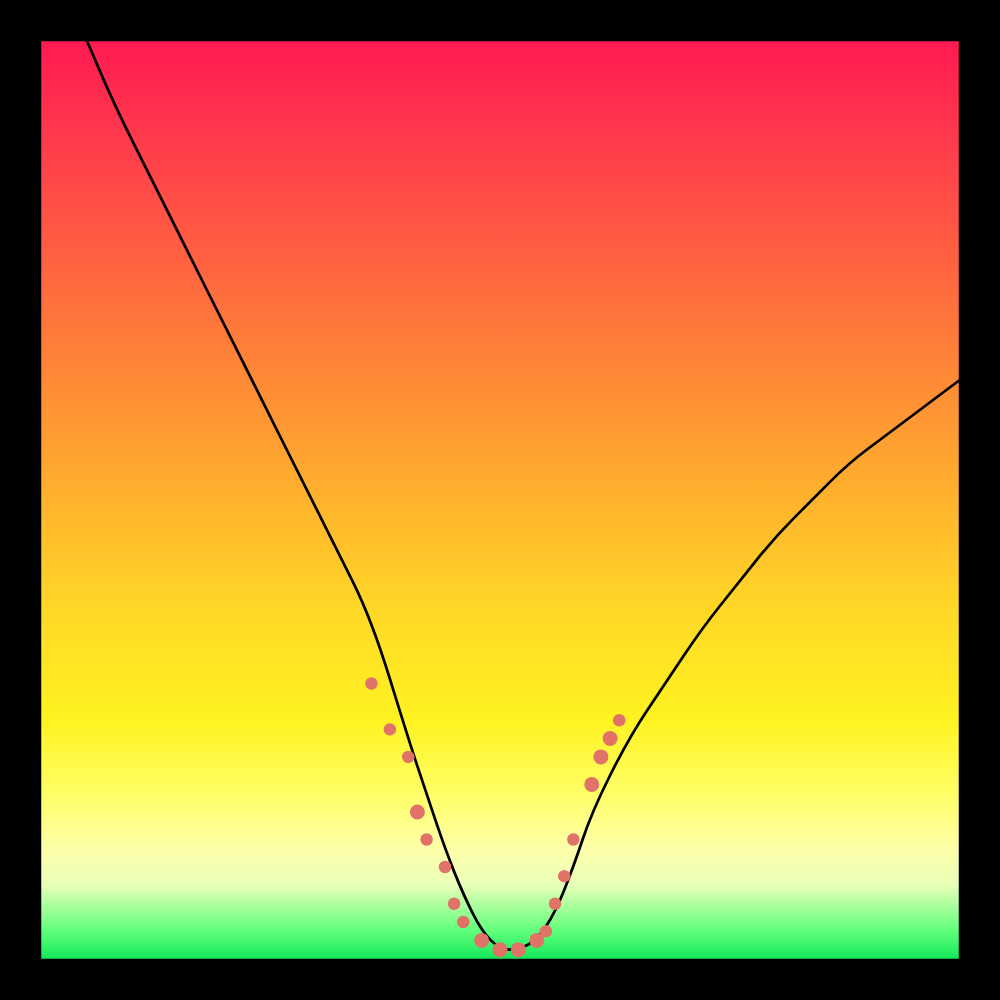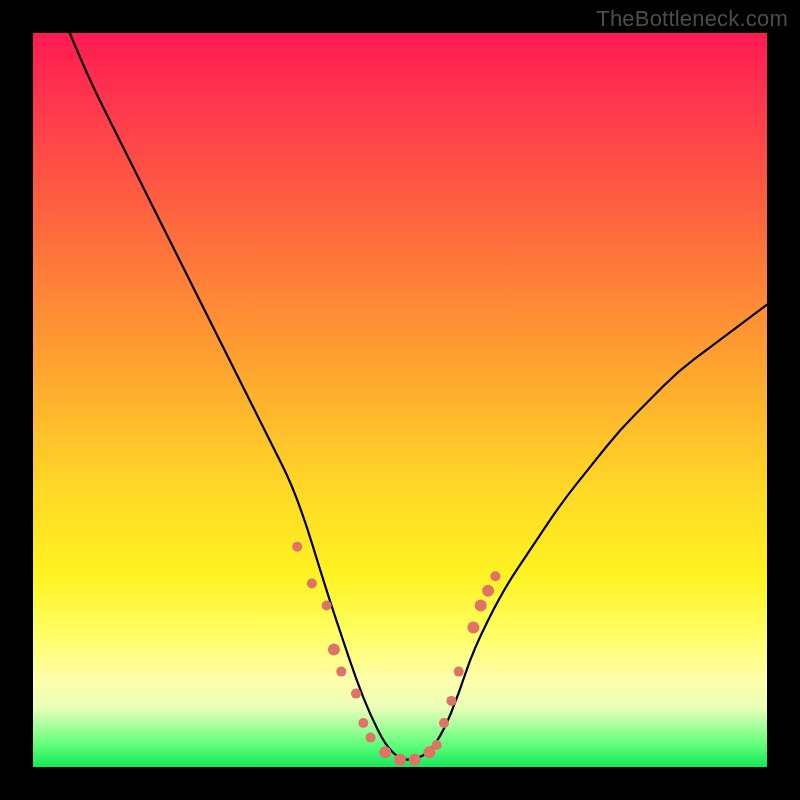--- a/index.html
+++ b/index.html
@@ -61,21 +61,20 @@
   }
   .marker {
     fill: #e07268;
     stroke: none;
   }
 </style>
 </head>
 <body>
 
 <div class="frame">
-  <div class="watermark">TheBottleneck.com</div>
   <div class="plot">
     <svg class="curve" viewBox="0 0 734 734">
       <path id="curve-path" fill="none" stroke="#000" stroke-width="2.2" stroke-linecap="round" d="M 36.7 0.0 Q 36.7 0.0 47.7 25.7 Q 58.7 51.4 73.4 80.7 Q 88.1 110.1 102.8 139.5 Q 117.4 168.8 132.1 198.2 Q 146.8 227.5 161.5 256.9 Q 176.2 286.3 190.8 315.6 Q 205.5 345.0 220.2 374.3 Q 234.9 403.7 249.6 433.1 Q 264.2 462.4 278.9 510.1 Q 293.6 557.8 300.9 579.9 Q 308.3 601.9 315.6 623.9 Q 323.0 645.9 330.3 664.3 Q 337.6 682.6 345.0 697.3 Q 352.3 712.0 359.7 719.3 Q 367.0 726.7 374.3 726.7 Q 381.7 726.7 389.0 723.0 Q 396.4 719.3 403.7 708.3 Q 411.0 697.3 418.4 679.0 Q 425.7 660.6 433.1 638.6 Q 440.4 616.6 455.1 587.2 Q 469.8 557.8 484.4 535.8 Q 499.1 513.8 513.8 491.8 Q 528.5 469.8 543.2 451.4 Q 557.8 433.1 572.5 414.7 Q 587.2 396.4 601.9 381.7 Q 616.6 367.0 631.2 352.3 Q 645.9 337.6 660.6 326.6 Q 675.3 315.6 690.0 304.6 Q 704.6 293.6 719.3 282.6 T 734.0 271.6"></path>
       <g id="markers">
           <circle cx="264.2" cy="513.8" r="5" class="marker"></circle>
           <circle cx="278.9" cy="550.5" r="5" class="marker"></circle>
           <circle cx="293.6" cy="572.5" r="5" class="marker"></circle>
           <circle cx="300.9" cy="616.6" r="6" class="marker"></circle>
           <circle cx="308.3" cy="638.6" r="5" class="marker"></circle>
           <circle cx="323.0" cy="660.6" r="5" class="marker"></circle>

